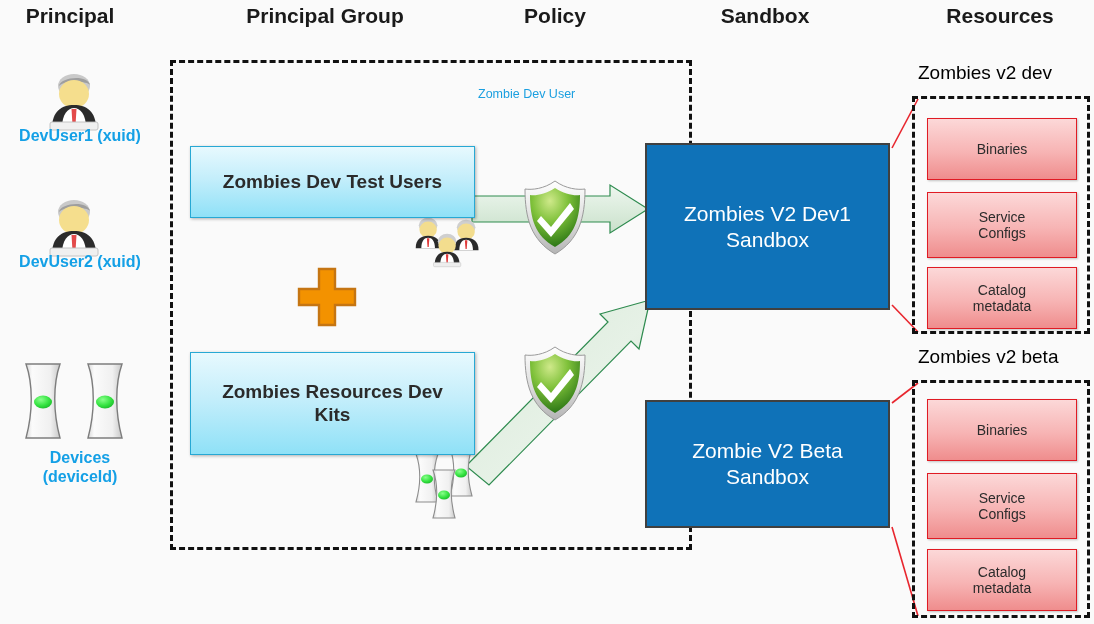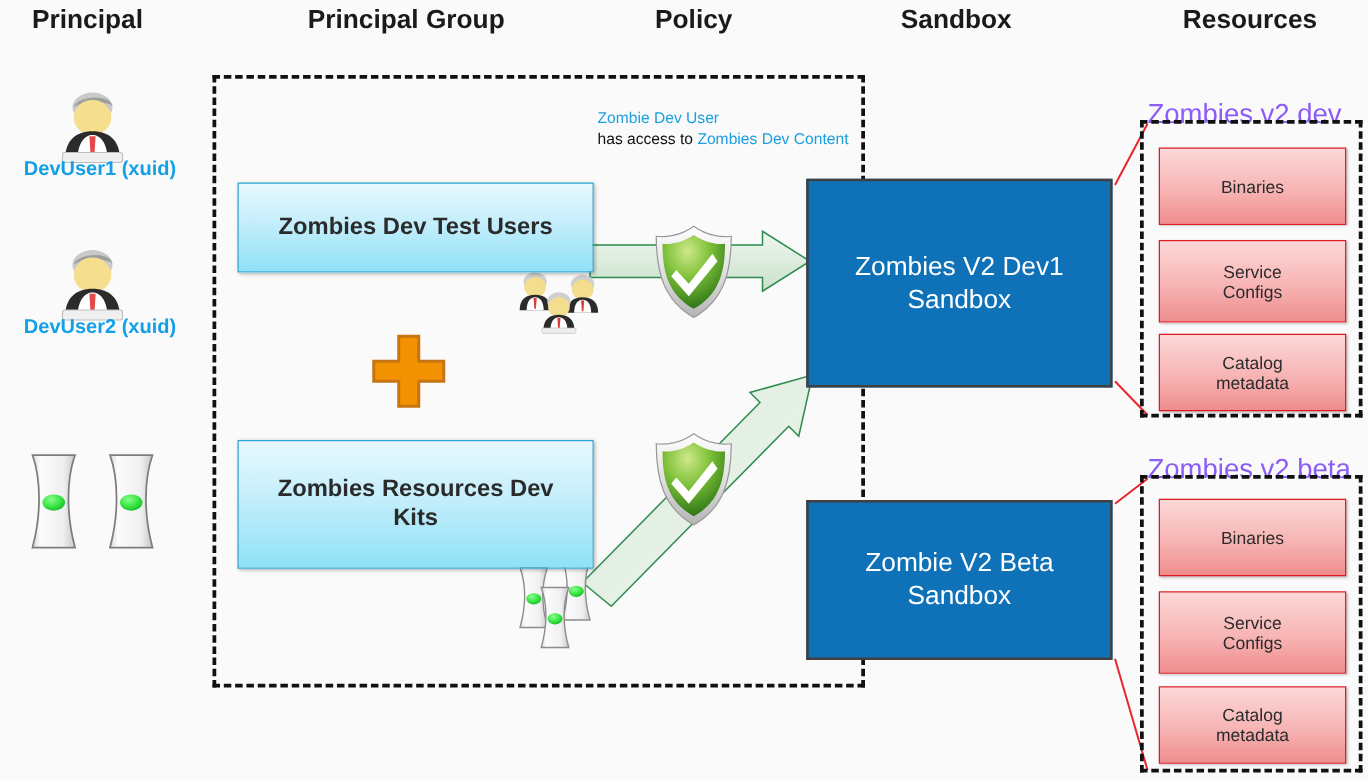--- a/index.html
+++ b/index.html
@@ -104,24 +104,23 @@
     justify-content: center;
     text-align: center;
   }
   .resource-label {
     font-size: 14px;
     color: #2b2b2b;
     line-height: 1.15;
   }
   .resource-group-label {
     position: absolute;
-    font-size: 22px;
-    color: #8b5cf6;
+    font-size: 19px;
+    color: #000000;
     white-space: nowrap;
-    margin-top: 16px;
   }
 
   
   .annotation {
     position: absolute;
     font-size: 12.5px;
     line-height: 1.35;
     color: #111;
     white-space: nowrap;
   }
@@ -286,26 +285,29 @@
   <div class="col-header" style="left:470px;width:170px;">Policy</div>
   <div class="col-header" style="left:680px;width:170px;">Sandbox</div>
   <div class="col-header" style="left:910px;width:180px;">Resources</div>
 
   <div class="principal-item" style="left:0px;top:126px;">
     <div class="principal-label">DevUser1 (xuid)</div>
   </div>
   <div class="principal-item" style="left:0px;top:252px;">
     <div class="principal-label">DevUser2 (xuid)</div>
   </div>
+  <div class="principal-item" style="left:0px;top:448px;">
+    <div class="principal-label">Devices</div>
+    <div class="principal-label">(deviceId)</div>
+  </div>
 
   <div class="dashed-box" style="left:170px;top:60px;width:522px;height:490px;"></div>
 
   <div class="annotation" style="left:478px;top:86px;">
     <div class="blue">Zombie Dev User</div>
-    <div><span>has access to </span><span class="blue">Zombies Dev Content</span></div>
   </div>
 
   <div class="group-box" style="left:190px;top:146px;width:285px;height:72px;">
     <div class="group-box-label">Zombies Dev Test Users</div>
   </div>
 
   <div class="group-box" style="left:190px;top:352px;width:285px;height:103px;">
     <div class="group-box-label">Zombies Resources Dev Kits</div>
   </div>
 

